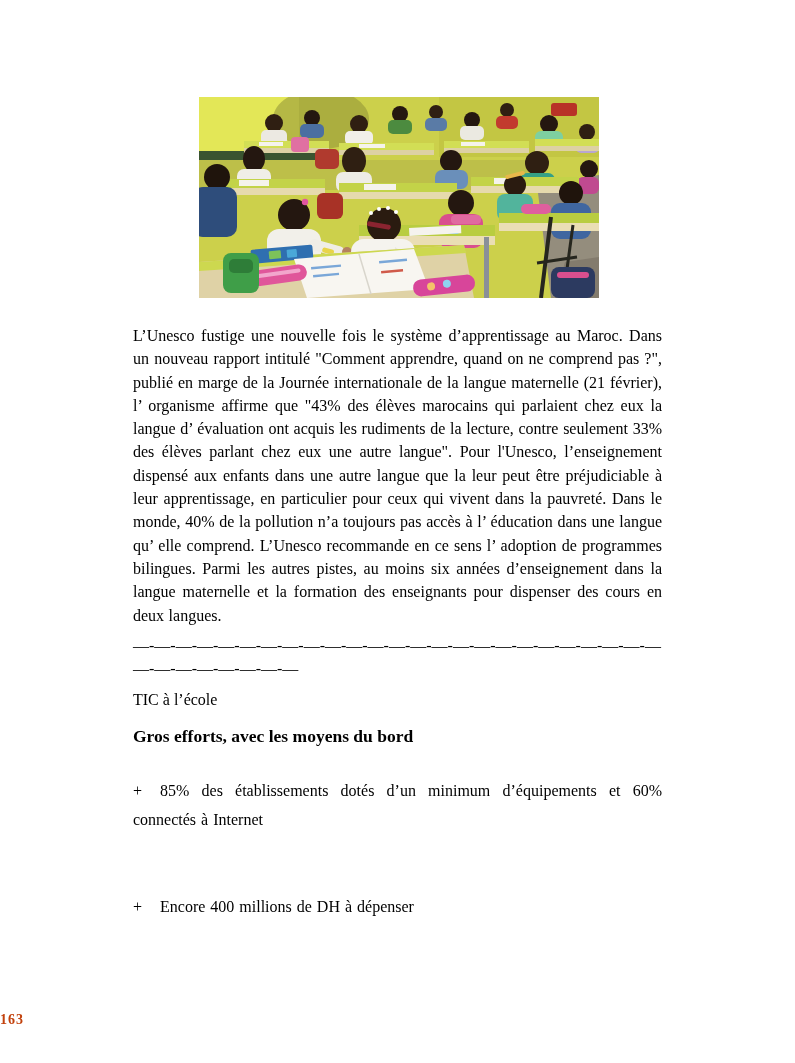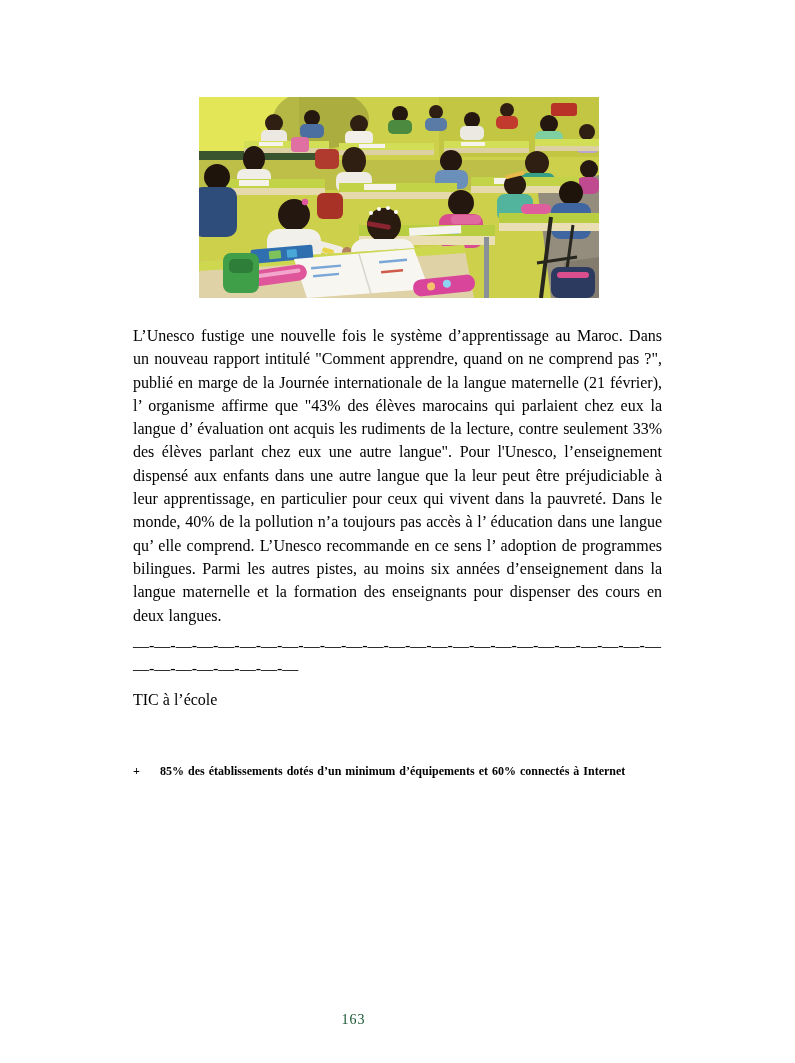--- a/index.html
+++ b/index.html
@@ -19,30 +19,31 @@
   }
   #p1{top:324px;}
   #p2{top:913px;}
   .divider{
     top:634px;font-size:16px;line-height:23.3px;white-space:nowrap;
     letter-spacing:0;color:#000;
   }
   .h-tic{top:689px;font-size:16px;font-weight:normal;line-height:22px;}
   .h-gros{top:724px;font-size:17.5px;font-weight:bold;line-height:24px;}
   .bullet{
-    font-size:12px;font-weight:bold;line-height:28.5px;text-align:justify;
+    font-size:16px;font-weight:normal;line-height:28.5px;text-align:justify;
     word-spacing:1px;
+    margin-top:20px;
   }
   #b1{top:757px;}
   #b2{top:813px;}
   #b3{top:873px;}
   .marker{display:inline-block;width:27px;}
   .pageno{
-    position:absolute;top:1012px;left:0;width:100%;text-align:center;
-    font-size:14px;color:#14532d;letter-spacing:1px;
+    position:absolute;top:1012px;left:0;width:100%;
+    font-size:14px;color:#c2410c;letter-spacing:1px;font-weight:bold;
   }
 </style>
 </head>
 <body>
 
 <div class="page">
 
   <figure class="photo">
     <svg viewBox="0 0 400 201" preserveAspectRatio="none" aria-hidden="true">
 
@@ -197,21 +198,23 @@
   </figure>
 
   <p class="block para" id="p1">L’Unesco fustige une nouvelle fois le système d’apprentissage au Maroc. Dans un nouveau rapport intitulé "Comment apprendre, quand on ne comprend pas ?", publié en marge de la Journée internationale de la langue maternelle (21 février), l’ organisme affirme que "43% des élèves marocains qui parlaient chez eux la langue d’ évaluation ont acquis les rudiments de la lecture, contre seulement 33% des élèves parlant chez eux une autre langue". Pour l'Unesco, l’enseignement dispensé aux enfants dans une autre langue que la leur peut être préjudiciable à leur apprentissage, en particulier pour ceux qui vivent dans la pauvreté. Dans le monde, 40% de la pollution n’a toujours pas accès à l’ éducation dans une langue qu’ elle comprend. L’Unesco recommande en ce sens l’ adoption de programmes bilingues. Parmi les autres pistes, au moins six années d’enseignement dans la langue maternelle et la formation des enseignants pour dispenser des cours en deux langues.</p>
 
   <div class="block divider">
     <div>—-—-—-—-—-—-—-—-—-—-—-—-—-—-—-—-—-—-—-—-—-—-—-—-—</div>
     <div>—-—-—-—-—-—-—-—</div>
   </div>
 
   <h2 class="block h-tic">TIC à l’école</h2>
+  <h3 class="block h-gros">Gros efforts, avec les moyens du bord</h3>
 
   <p class="block bullet" id="b1"><span class="marker">+</span><span>85% des établissements dotés d’un minimum d’équipements et 60% connectés à Internet</span></p>
 
 
+  <p class="block bullet" id="b3"><span class="marker">+</span><span>Encore 400 millions de DH à dépenser</span></p>
 
 
   <div class="pageno">163</div>
 
 </div>
 
 </body></html>

